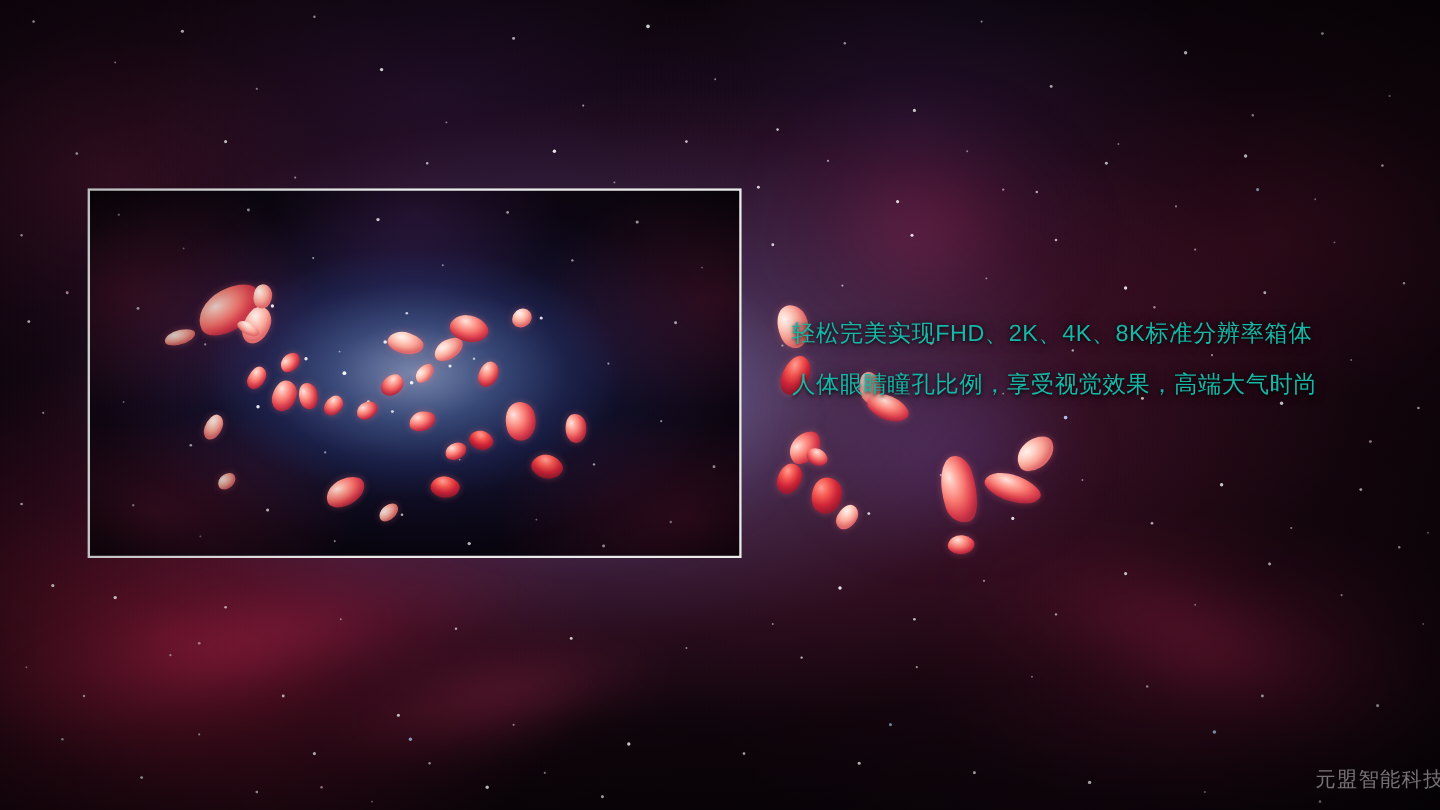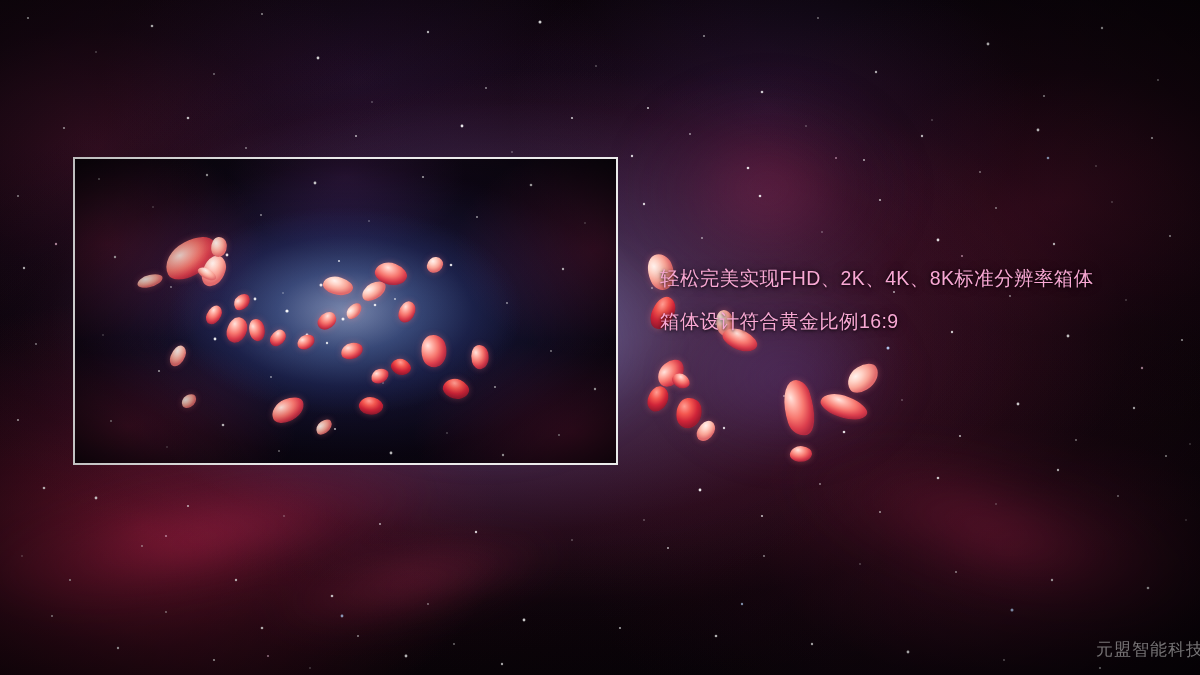--- a/index.html
+++ b/index.html
@@ -138,21 +138,21 @@
     text-shadow: 0 1px 4px rgba(0,0,0,0.75), 0 0 12px rgba(0,0,0,0.45);
   }
   #body-text {
     position: absolute;
     left: 660px; top: 257px;
     width: 500px;
   }
   .body-line {
     font-size: 19.5px;
     line-height: 43px;
-    color: #f9a8d4;
+    color: #14b8a6;
     letter-spacing: 0.4px;
     white-space: nowrap;
     text-shadow: 0 1px 3px rgba(0,0,0,0.80), 0 0 10px rgba(0,0,0,0.55);
   }
   #watermark {
     position: absolute;
     right: -4px; bottom: 14px;
     font-size: 17px;
     letter-spacing: 1px;
     color: rgba(205,205,205,0.55);
@@ -409,18 +409,18 @@
     <div class="petal pale" style="left:96px; top:186px; width:14px; height:22px; transform:rotate(20deg);"></div>
     <div class="petal pale" style="left:106px; top:236px; width:16px; height:12px; transform:rotate(-28deg);"></div>
     <div class="frame-vignette"></div>
   </div>
 
   <div class="vignette"></div>
 
 
   <div id="body-text">
     <div class="body-line">轻松完美实现FHD、2K、4K、8K标准分辨率箱体</div>
-    <div class="body-line">箱体设计符合黄金比例16:9</div>
+    <div class="body-line">人体眼睛瞳孔比例，享受视觉效果，高端大气时尚</div>
   </div>
 
   <div id="watermark">元盟智能科技</div>
 
 </div>
 
 </body></html>

